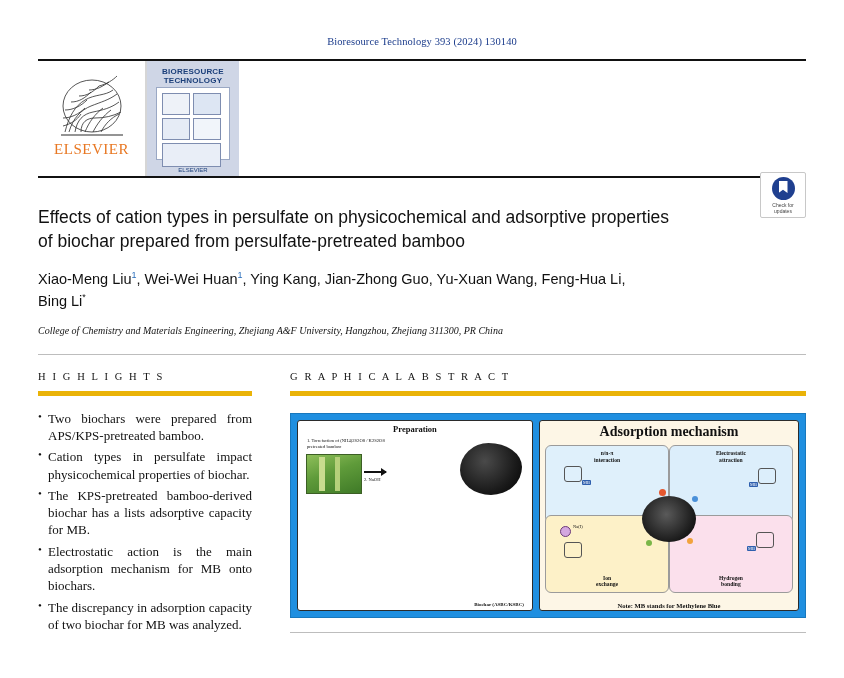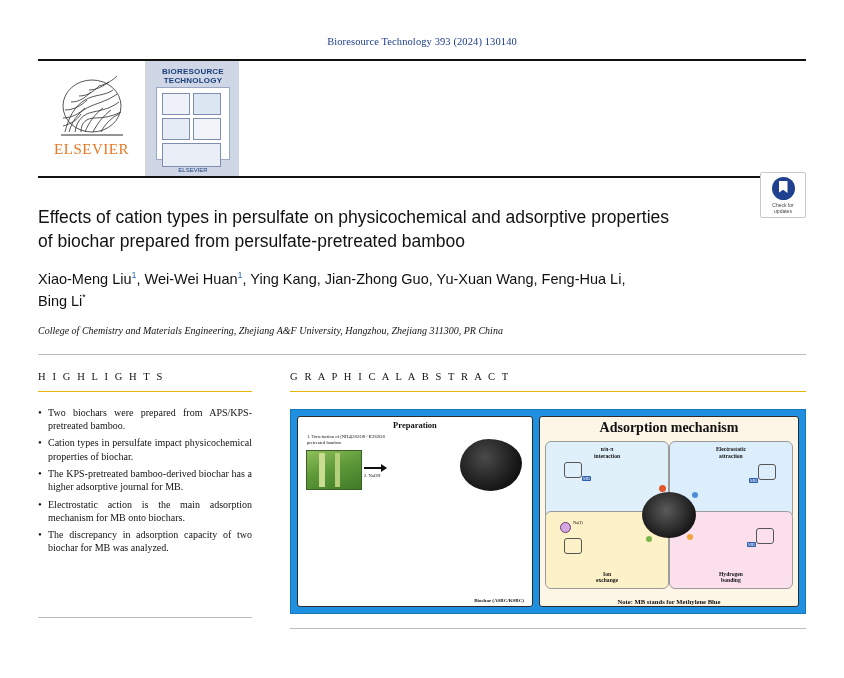--- a/index.html
+++ b/index.html
@@ -233,28 +233,28 @@
   }
   .col-right {
     flex: 1 1 auto;
   }
   .sec-head {
     font-family: "Liberation Serif", serif;
     font-size: 10.5px;
     letter-spacing: 2.1px;
     color: #111;
     padding-bottom: 9px;
-    border-bottom: 1px solid #eab308;
+    border-bottom: 5px solid #eab308;
   }
   .highlights-list {
     list-style: none;
     margin: 14px 0 0 0;
     padding: 0;
     font-family: "Liberation Serif", serif;
-    font-size: 10px;
+    font-size: 13px;
     line-height: 1.33;
     color: #111;
   }
   .highlights-list li {
     position: relative;
     padding-left: 10px;
     margin-bottom: 4px;
     text-align: justify;
   }
   .highlights-list li:before {
@@ -594,21 +594,21 @@
 
   <div class="rule-full"></div>
 
   <div class="columns">
 
     <div class="col-left">
       <div class="sec-head">H I G H L I G H T S</div>
       <ul class="highlights-list">
         <li>Two biochars were prepared from APS/KPS-pretreated bamboo.</li>
         <li>Cation types in persulfate impact physicochemical properties of biochar.</li>
-        <li>The KPS-pretreated bamboo-derived biochar has a higher adsorptive journal for MB.</li>
+        <li>The KPS-pretreated bamboo-derived biochar has a lists adsorptive capacity for MB.</li>
         <li>Electrostatic action is the main adsorption mechanism for MB onto biochars.</li>
         <li>The discrepancy in adsorption capacity of two biochar for MB was analyzed.</li>
       </ul>
       <div class="left-bottom-rule"></div>
     </div>
 
     <div class="col-right">
       <div class="sec-head">G R A P H I C A L  A B S T R A C T</div>
 
       <div class="ga-figure">

